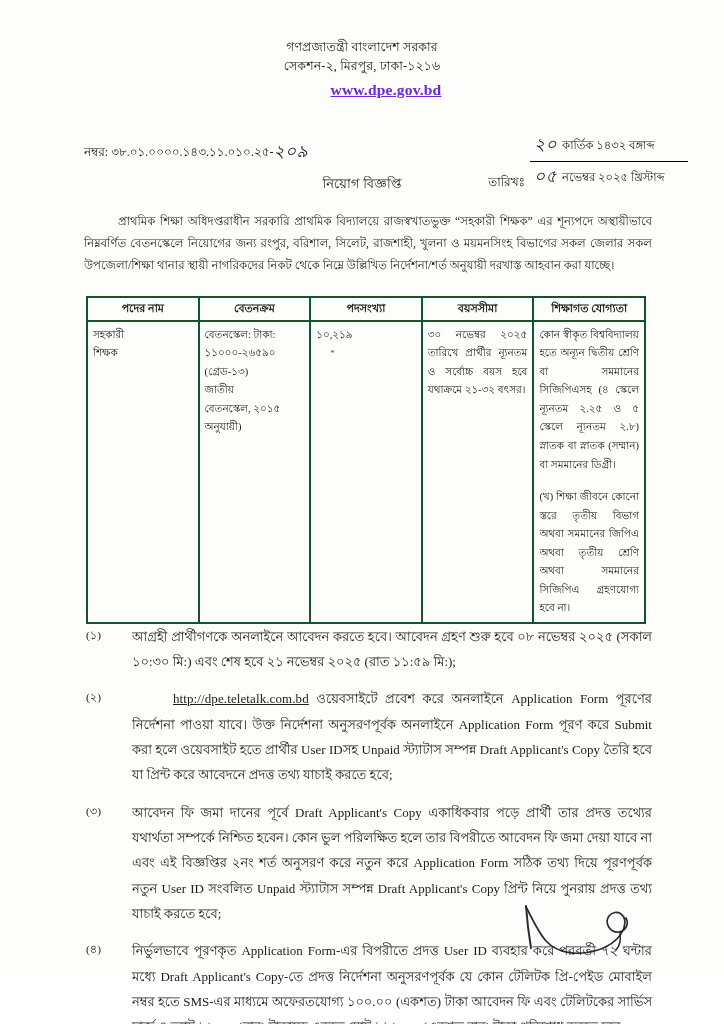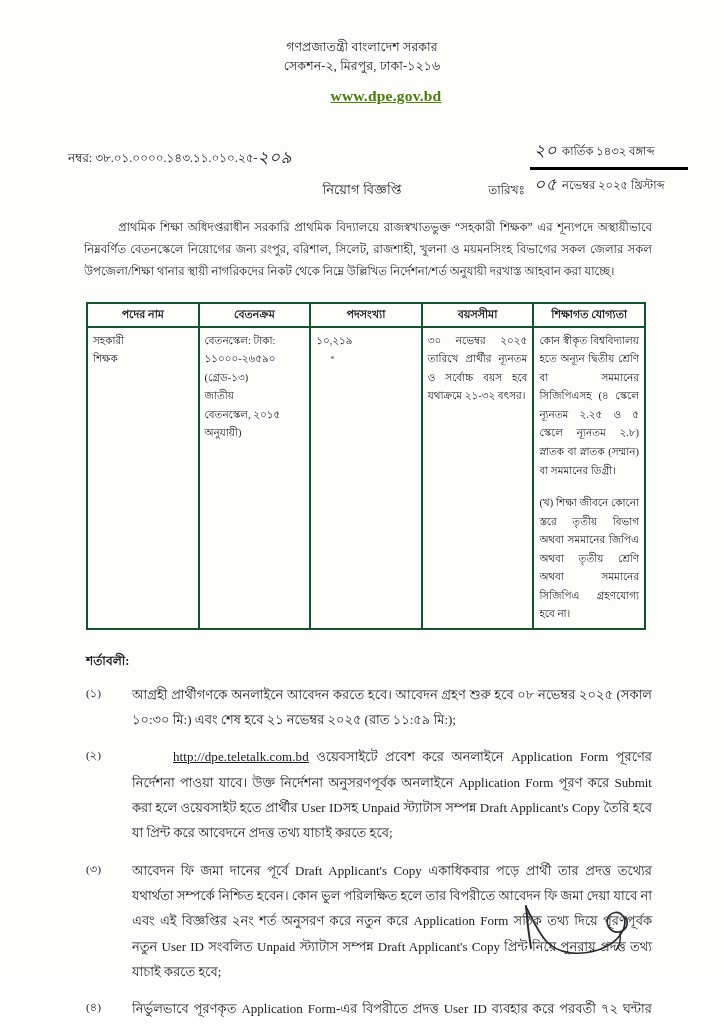--- a/index.html
+++ b/index.html
@@ -32,35 +32,35 @@
   }
   .doc-header .hline {
     font-size: 12.5px;
     letter-spacing: .1px;
     color: #222;
   }
   .doc-header .website {
     font-size: 15.5px;
     font-weight: bold;
     text-decoration: underline;
-    margin-top: 7px;
-    color: #4d7c0f;
+    margin-top: 1px;
+    color: #6d28d9;
     letter-spacing: .2px;
     padding-left: 48px;
   }
 
   
   .memo-row {
     position: relative;
     margin-top: 28px;
     height: 48px;
   }
   .memo-no {
     position: absolute;
-    left: 68px;
+    left: 84px;
     top: 8px;
     font-size: 12px;
     white-space: nowrap;
   }
   .hand {
     font-family: "DejaVu Serif", serif;
     font-size: 17px;
     font-style: italic;
     color: #15171c;
     vertical-align: -1px;
@@ -81,21 +81,21 @@
   }
   .date-stack {
     display: flex;
     flex-direction: column;
   }
   .date-line {
     padding: 1px 4px 2px 4px;
     white-space: nowrap;
     min-width: 150px;
   }
-  .date-line.top { border-bottom: 3px solid #000000; }
+  .date-line.top { border-bottom: 1px solid #000000; }
   .date-line .hand { margin-right: 5px; }
 
   
   .doc-title {
     text-align: center;
     font-size: 13px;
     font-weight: normal;
     margin-top: -4px;
     margin-bottom: 16px;
     letter-spacing: .2px;
@@ -267,21 +267,20 @@
           <td class="c-edu">
             <div>কোন স্বীকৃত বিশ্ববিদ্যালয় হতে অন্যূন দ্বিতীয় শ্রেণি বা সমমানের সিজিপিএসহ (৪ স্কেলে ন্যূনতম ২.২৫ ও ৫ স্কেলে ন্যূনতম ২.৮) স্নাতক বা স্নাতক (সম্মান) বা সমমানের ডিগ্রী।</div>
             <div class="edu-gap"></div>
             <div>(খ) শিক্ষা জীবনে কোনো স্তরে তৃতীয় বিভাগ অথবা সমমানের জিপিএ অথবা তৃতীয় শ্রেণি অথবা সমমানের সিজিপিএ গ্রহণযোগ্য হবে না।</div>
           </td>
         </tr>
       </tbody>
     </table>
   </div>
 
-  <div class="cond-heading">শর্তাবলী:</div>
 
   <div class="cond-list">
 
     <div class="cond-item">
       <div class="cond-num">(১)</div>
       <div class="cond-text">আগ্রহী প্রার্থীগণকে অনলাইনে আবেদন করতে হবে। আবেদন গ্রহণ শুরু হবে ০৮ নভেম্বর ২০২৫ (সকাল ১০:৩০ মি:) এবং শেষ হবে ২১ নভেম্বর ২০২৫ (রাত ১১:৫৯ মি:);</div>
     </div>
 
     <div class="cond-item">
       <div class="cond-num">(২)</div>

